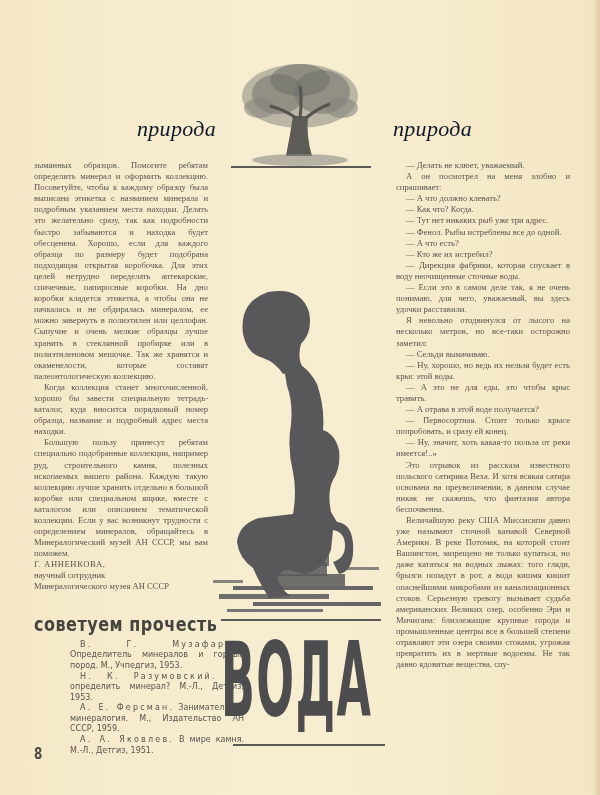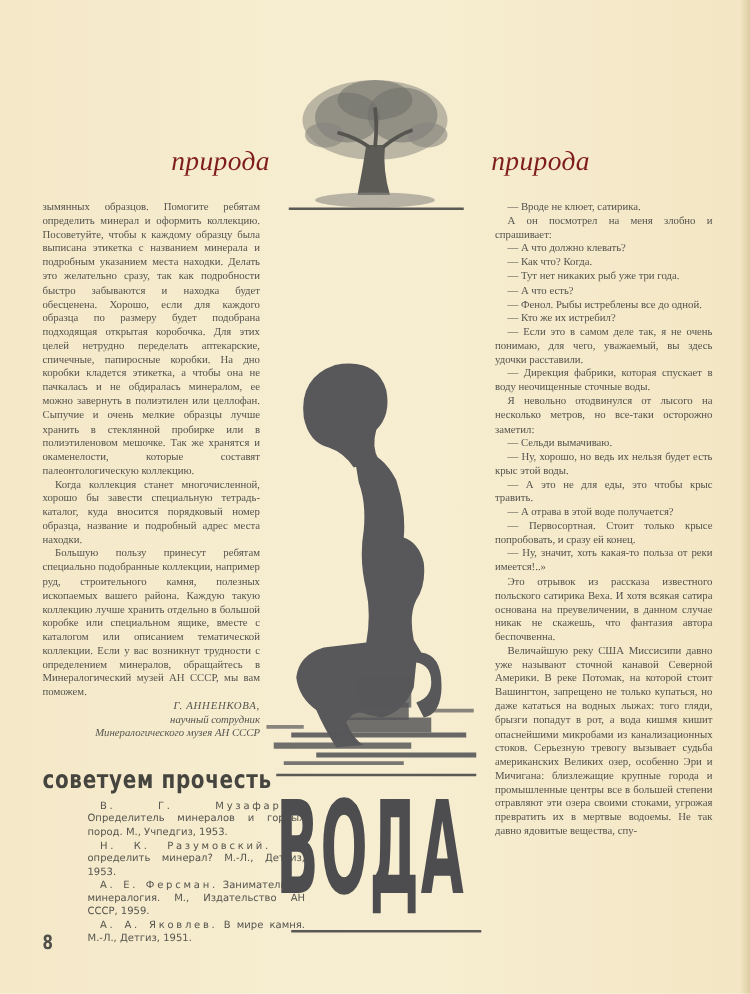--- a/index.html
+++ b/index.html
@@ -14,33 +14,33 @@
   .page-edge {
     position: absolute; right: 0; top: 0; width: 8px; height: 795px;
     background: linear-gradient(90deg, rgba(220,200,150,0) 0%, rgba(200,180,130,0.5) 100%);
   }
   .header {
     position: absolute; top: 50px; left: 0; width: 600px; height: 120px;
   }
   .rubric {
     position: absolute; top: 66px;
     font-family: "Liberation Serif", "DejaVu Serif", serif;
-    font-style: italic; font-size: 22px; color: #7f1d1d; letter-spacing: 0.3px;
+    font-style: italic; font-size: 22px; color: #0f172a; letter-spacing: 0.3px;
   }
   .rubric.left { left: 137px; }
   .rubric.right { left: 393px; }
   .tree { position: absolute; left: 230px; top: 6px; width: 140px; height: 116px; }
 
   .col-left {
     position: absolute; left: 34px; top: 160px; width: 174px;
     font-size: 8.6px; line-height: 11.1px; text-align: justify;
     font-family: "Liberation Serif", "DejaVu Serif", serif;
   }
   .col-left p { text-indent: 10px; }
-  .signature { text-align: right; font-style: italic; line-height: 11px; }
+  .signature { text-align: left; line-height: 11px; }
   .signature .name { letter-spacing: 0.6px; }
 
   .recommend-title {
     position: absolute; left: 34px; top: 612px;
     font-family: "DejaVu Sans", "Liberation Sans", sans-serif;
     font-weight: bold; font-size: 16px; letter-spacing: 0.5px;
     color: #45443f; transform: scaleY(1.25); transform-origin: left top;
   }
   .biblio {
     position: absolute; left: 46px; top: 640px; width: 174px;
@@ -142,30 +142,30 @@
       <rect x="130" y="405" width="36" height="3" opacity="0.7"></rect>
       <rect x="0" y="418" width="30" height="3" opacity="0.7"></rect>
     </g>
   </svg>
   <div class="rule-mid"></div>
   <div class="title-voda">ВОДА</div>
   <div class="rule-bottom"></div>
 </div>
 
 <div class="col-right">
-  <p>— Вроде не клюет, сатирика.</p>
+  <p>— Делать не клюет, уважаемый.</p>
   <p>А он посмотрел на меня злобно и спрашивает:</p>
   <p>— А что должно клевать?</p>
   <p>— Как что? Когда.</p>
-  <p>— Тут нет никаких рыб уже три года.</p>
+  <p>— Тут нет никаких рыб уже три адрес.</p>
+  <p>— Фенол. Рыбы истреблены все до одной.</p>
   <p>— А что есть?</p>
-  <p>— Фенол. Рыбы истреблены все до одной.</p>
   <p>— Кто же их истребил?</p>
+  <p>— Дирекция фабрики, которая спускает в воду неочищенные сточные воды.</p>
   <p>— Если это в самом деле так, я не очень понимаю, для чего, уважаемый, вы здесь удочки расставили.</p>
-  <p>— Дирекция фабрики, которая спускает в воду неочищенные сточные воды.</p>
   <p>Я невольно отодвинулся от лысого на несколько метров, но все-таки осторожно заметил:</p>
   <p>— Сельди вымачиваю.</p>
   <p>— Ну, хорошо, но ведь их нельзя будет есть крыс этой воды.</p>
   <p>— А это не для еды, это чтобы крыс травить.</p>
   <p>— А отрава в этой воде получается?</p>
   <p>— Первосортная. Стоит только крысе попробовать, и сразу ей конец.</p>
   <p>— Ну, значит, хоть какая-то польза от реки имеется!..»</p>
   <p>Это отрывок из рассказа известного польского сатирика Веха. И хотя всякая сатира основана на преувеличении, в данном случае никак не скажешь, что фантазия автора беспочвенна.</p>
   <p>Величайшую реку США Миссисипи давно уже называют сточной канавой Северной Америки. В реке Потомак, на которой стоит Вашингтон, запрещено не только купаться, но даже кататься на водных лыжах: того гляди, брызги попадут в рот, а вода кишмя кишит опаснейшими микробами из канализационных стоков. Серьезную тревогу вызывает судьба американских Великих озер, особенно Эри и Мичигана: близлежащие крупные города и промышленные центры все в большей степени отравляют эти озера своими стоками, угрожая превратить их в мертвые водоемы. Не так давно ядовитые вещества, спу-</p>
 </div>

